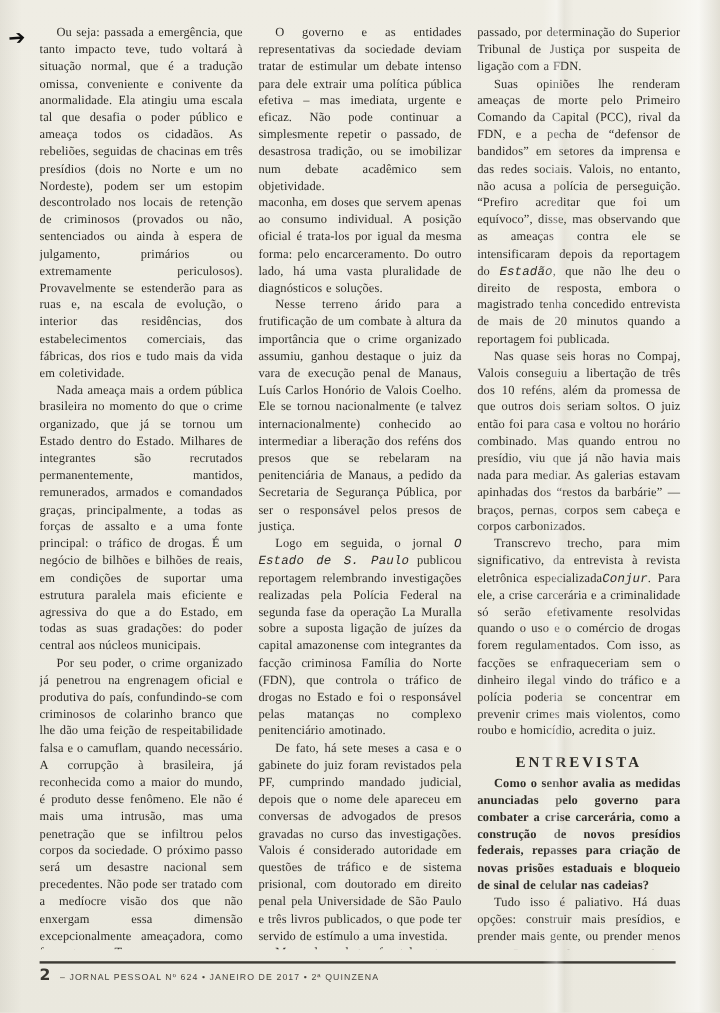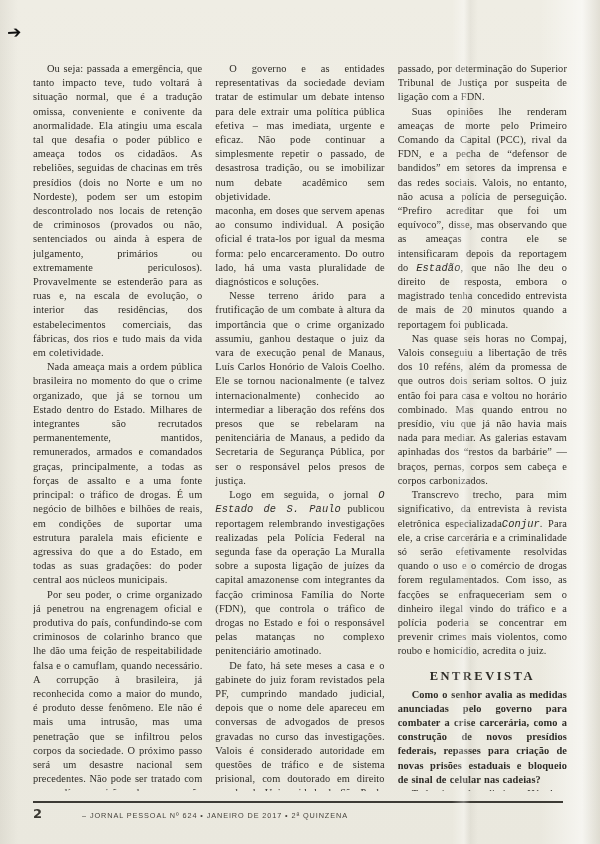--- a/index.html
+++ b/index.html
@@ -48,21 +48,20 @@
     height: 770px;
     display: flex;
     gap: 13px;
     overflow: hidden;
   }
   .col {
     flex: 1 1 0;
     min-width: 0;
     overflow: hidden;
     height: 100%;
-    margin-top: 41px;
   }
   .col p.para {
     margin: 0;
     font-size: 10.4px;
     line-height: 14.2px;
     text-align: justify;
     hyphens: auto;
     -webkit-hyphens: auto;
     letter-spacing: 0.1px;
     word-spacing: 0.5px;
@@ -99,21 +98,20 @@
   .footer .pagenum {
     font-family: "DejaVu Sans", sans-serif;
     font-weight: bold;
     font-size: 13px;
   }
   .footer .issue {
     font-family: "Liberation Sans", sans-serif;
     font-size: 7.3px;
     letter-spacing: 0.9px;
     color: #45423b;
-    margin-left: 32px;
   }
 </style>
 </head>
 <body>
 
 <div class="page">
 
   <span class="arrow-marker">➔</span>
 
   <div class="columns">

